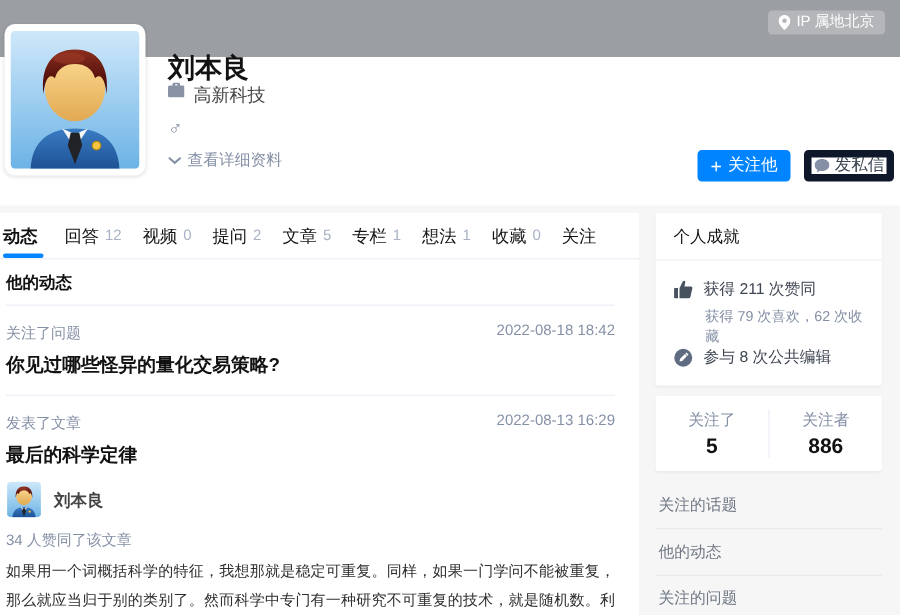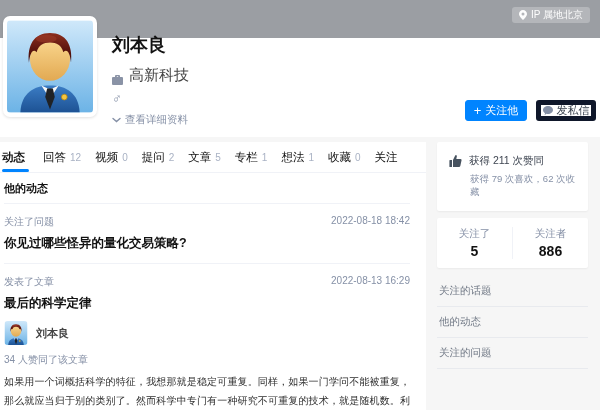--- a/index.html
+++ b/index.html
@@ -12,21 +12,21 @@
   .profile-card { position:absolute; left:0; top:0; width:600px; height:137px; background:#fff; }
   .cover { position:absolute; left:0; top:0; width:600px; height:38px; background:#9b9ea3; }
   .ip-badge { position:absolute; right:10px; top:7px; display:flex; align-items:center; gap:4px;
     background:rgba(255,255,255,.25); color:#fdfdfd; font-size:10px; line-height:1;
     padding:3px 7px; border-radius:3px; }
   .avatar-frame { position:absolute; left:3px; top:16px; width:94px; height:101px;
     background:#fff; border-radius:7px; padding:4px; box-shadow:0 1px 3px rgba(0,0,0,.12); }
   .avatar-frame svg { width:100%; height:100%; border-radius:4px; display:block; }
   .profile-info { position:absolute; left:112px; top:35px; }
   .p-name { font-size:18px; font-weight:bold; color:#121212; line-height:20px; }
-  .p-org { margin-top:11px; display:flex; align-items:flex-end; gap:6px; font-size:15px; color:#444; }
+  .p-org { display:flex; align-items:flex-start; gap:6px; font-size:12px; color:#444; }
   .p-gender { margin-top:7px; font-size:13px; color:#8590a6; line-height:13px; }
   .p-detail { margin-top:8px; display:flex; align-items:center; gap:4px; font-size:10.5px; color:#8590a6; cursor:pointer; }
   .hdr-actions { position:absolute; right:4px; top:100px; display:flex; gap:9px; }
   .btn { height:21px; border-radius:3px; font-size:11px; line-height:19px; display:flex;
     align-items:center; justify-content:center; gap:4px; cursor:pointer; }
   .btn-follow { width:62px; background:#0084ff; color:#fff; border:1px solid #0084ff; }
   .btn-follow .plus { font-size:13px; line-height:11px; }
   .btn-msg { width:60px; background:#fff; color:#3b4450; border:5px solid #0f172a; }
   
   .main-card { position:absolute; left:0; top:142px; width:426px; height:268px; background:#fff; }
@@ -224,30 +224,40 @@
     <div class="vote-text">34 人赞同了该文章</div>
     <div class="excerpt">
       <span>如果用一个词概括科学的特征，我想那就是稳定可重复。同样，如果一门学问不能被重复，那么就应当归于别的类别了。然而科学中专门有一种研究不可重复的技术，就是随机数。利用机器学习技术拟合一段随机数据，可以得到漂亮的拟合结果，然而，这些拟合并不能反应随机序列中存在何种规律，当利用新的数据来测试，会得到完全无效的结果。科学技术中存...</span>
       
     </div>
   </div>
 </div>
 
 <div class="sidebar">
   <div class="side-card">
+    <div class="ach-title">个人成就</div>
     <div class="ach-body">
       <div class="ach-row">
         <span class="icon">
           <svg width="13" height="12" viewBox="0 0 13 12">
               <path d="M1,5 h2 v7 h-2 a0.6,0.6 0 0 1 -0.6,-0.6 v-5.8 a0.6,0.6 0 0 1 0.6,-0.6 Z M4,12 v-7 L6.2,0.6 A0.9,0.9 0 0 1 7.9,1 L7.3,4 h4 a1.2,1.2 0 0 1 1.2,1.5 l-1.2,5.4 a1.4,1.4 0 0 1 -1.4,1.1 Z" fill="#47525f"></path>
             </svg>
         </span>
         <span>获得 211 次赞同</span>
       </div>
       <div class="ach-sub">获得 79 次喜欢，62 次收藏</div>
+      <div class="ach-row">
+        <span class="icon">
+          <svg width="13" height="13" viewBox="0 0 13 13">
+              <circle cx="6.5" cy="6.5" r="6" fill="#5f6b80"></circle>
+              <path d="M4,9 L4.4,7.2 L7.6,4 L9,5.4 L5.8,8.6 Z M7.9,3.7 L8.6,3 L10,4.4 L9.3,5.1 Z" fill="#fff"></path>
+            </svg>
+        </span>
+        <span>参与 8 次公共编辑</span>
+      </div>
     </div>
   </div>
 
   <div class="side-card stats-card">
     <div class="stat-col">
       <div class="stat-label">关注了</div>
       <div class="stat-value">5</div>
     </div>
     <div class="stat-col">
       <div class="stat-label">关注者</div>

